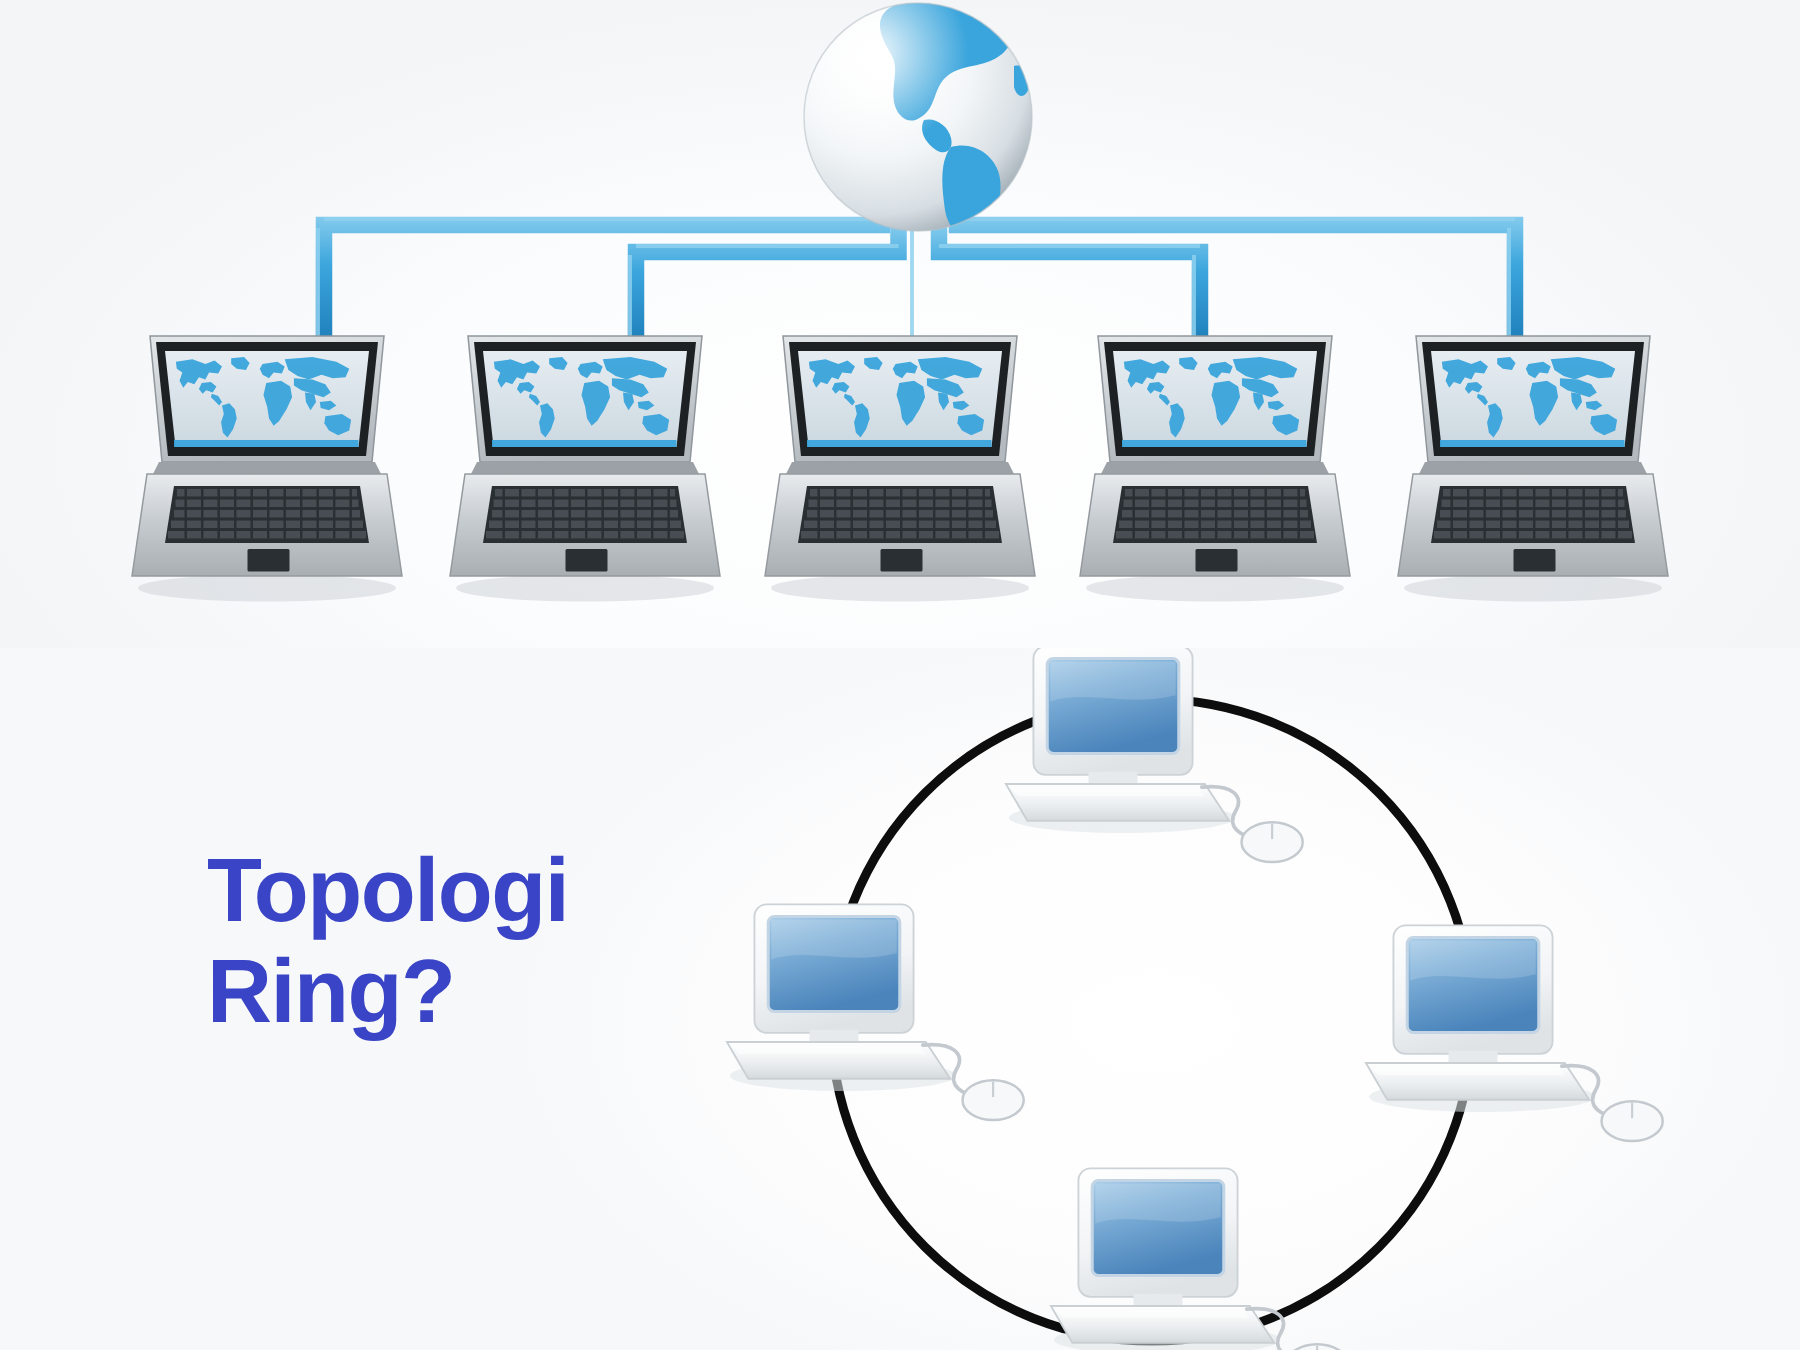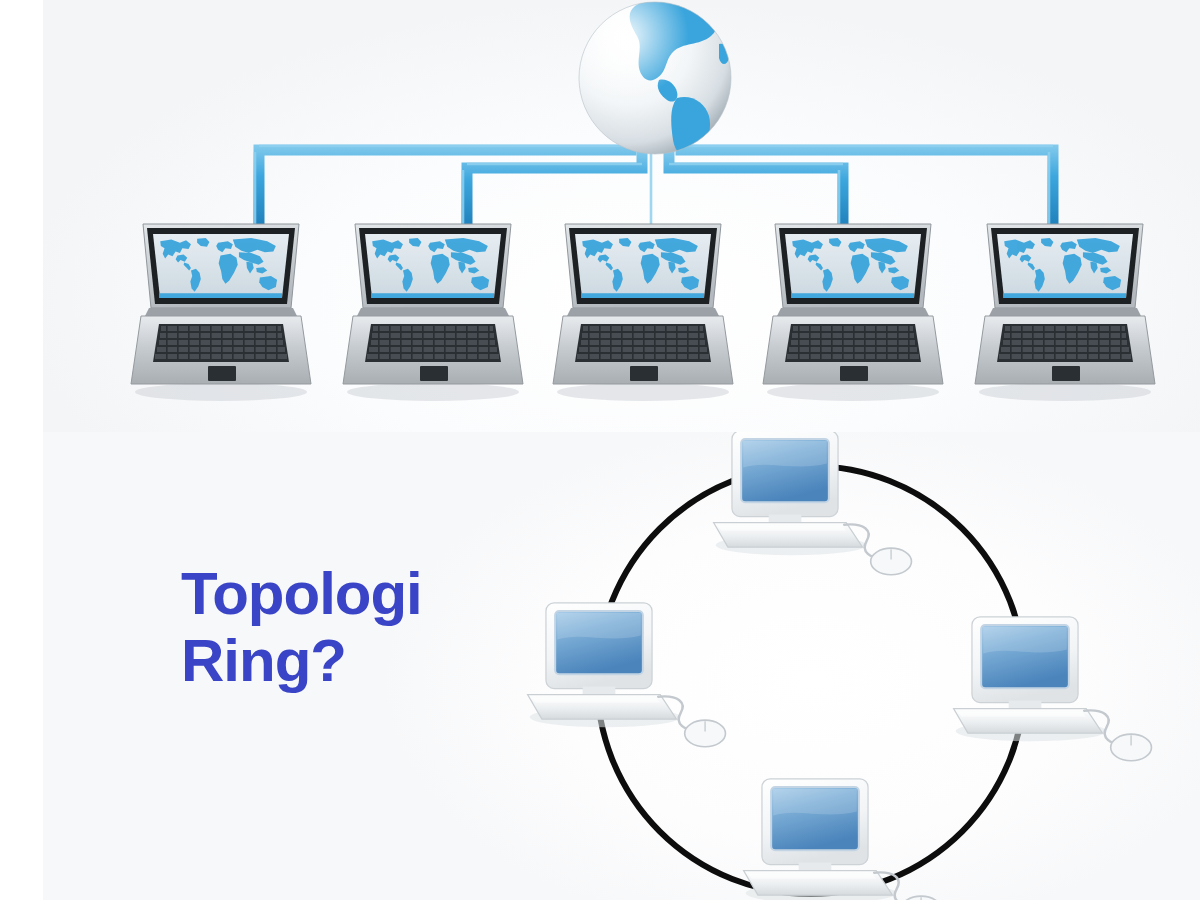--- a/index.html
+++ b/index.html
@@ -3,21 +3,21 @@
 <meta charset="utf-8">
 <style>
   html,body{margin:0;padding:0;}
   body{
     width:1200px;height:900px;
     background:#ffffff;
     font-family:"Liberation Sans", sans-serif;
     overflow:hidden;
     position:relative;
   }
-  #stage{position:absolute;inset:0;width:1056px;height:900px;margin-left:43px;}
+  #stage{position:absolute;inset:0;width:1056px;height:900px;}
 
   
   .panel{position:absolute;}
   #star-panel{
     left:0;top:0;width:1200px;height:432px;
     background:
       radial-gradient(ellipse 620px 300px at 600px 300px,#ffffff 0%,#fbfcfd 55%,#f3f5f7 100%);
   }
   #ring-panel{
     left:0;top:432px;width:1200px;height:468px;

